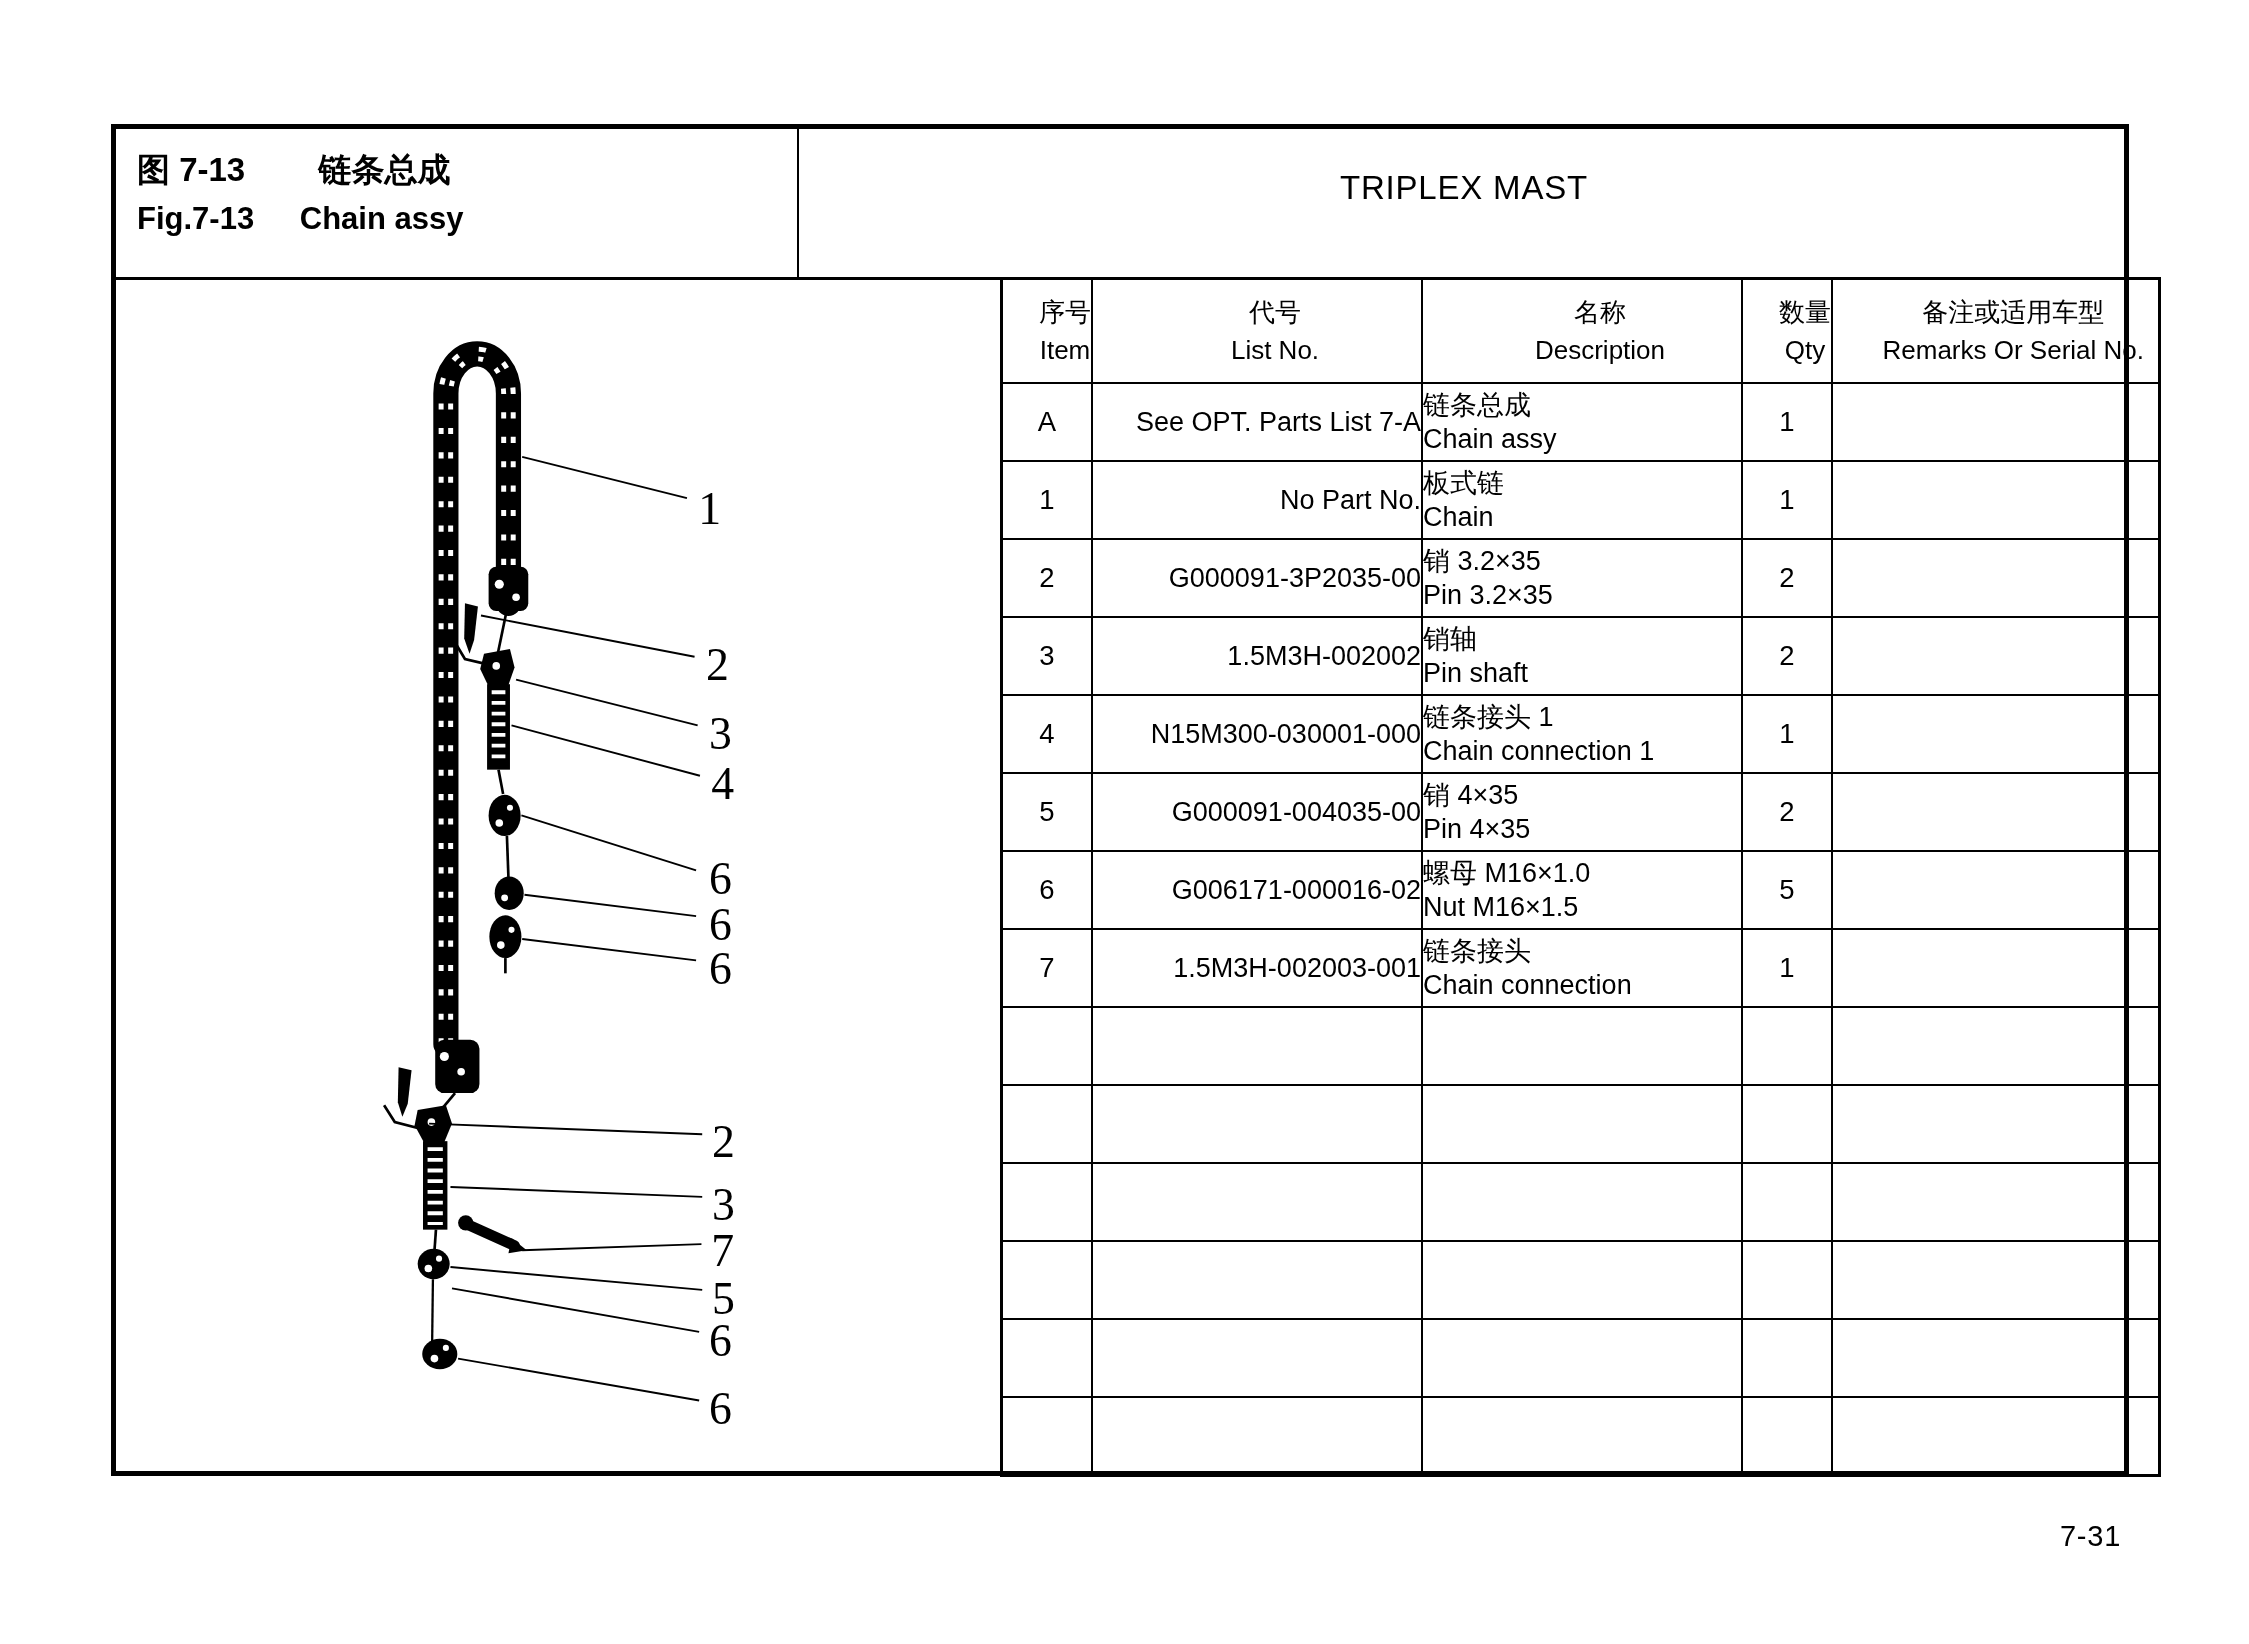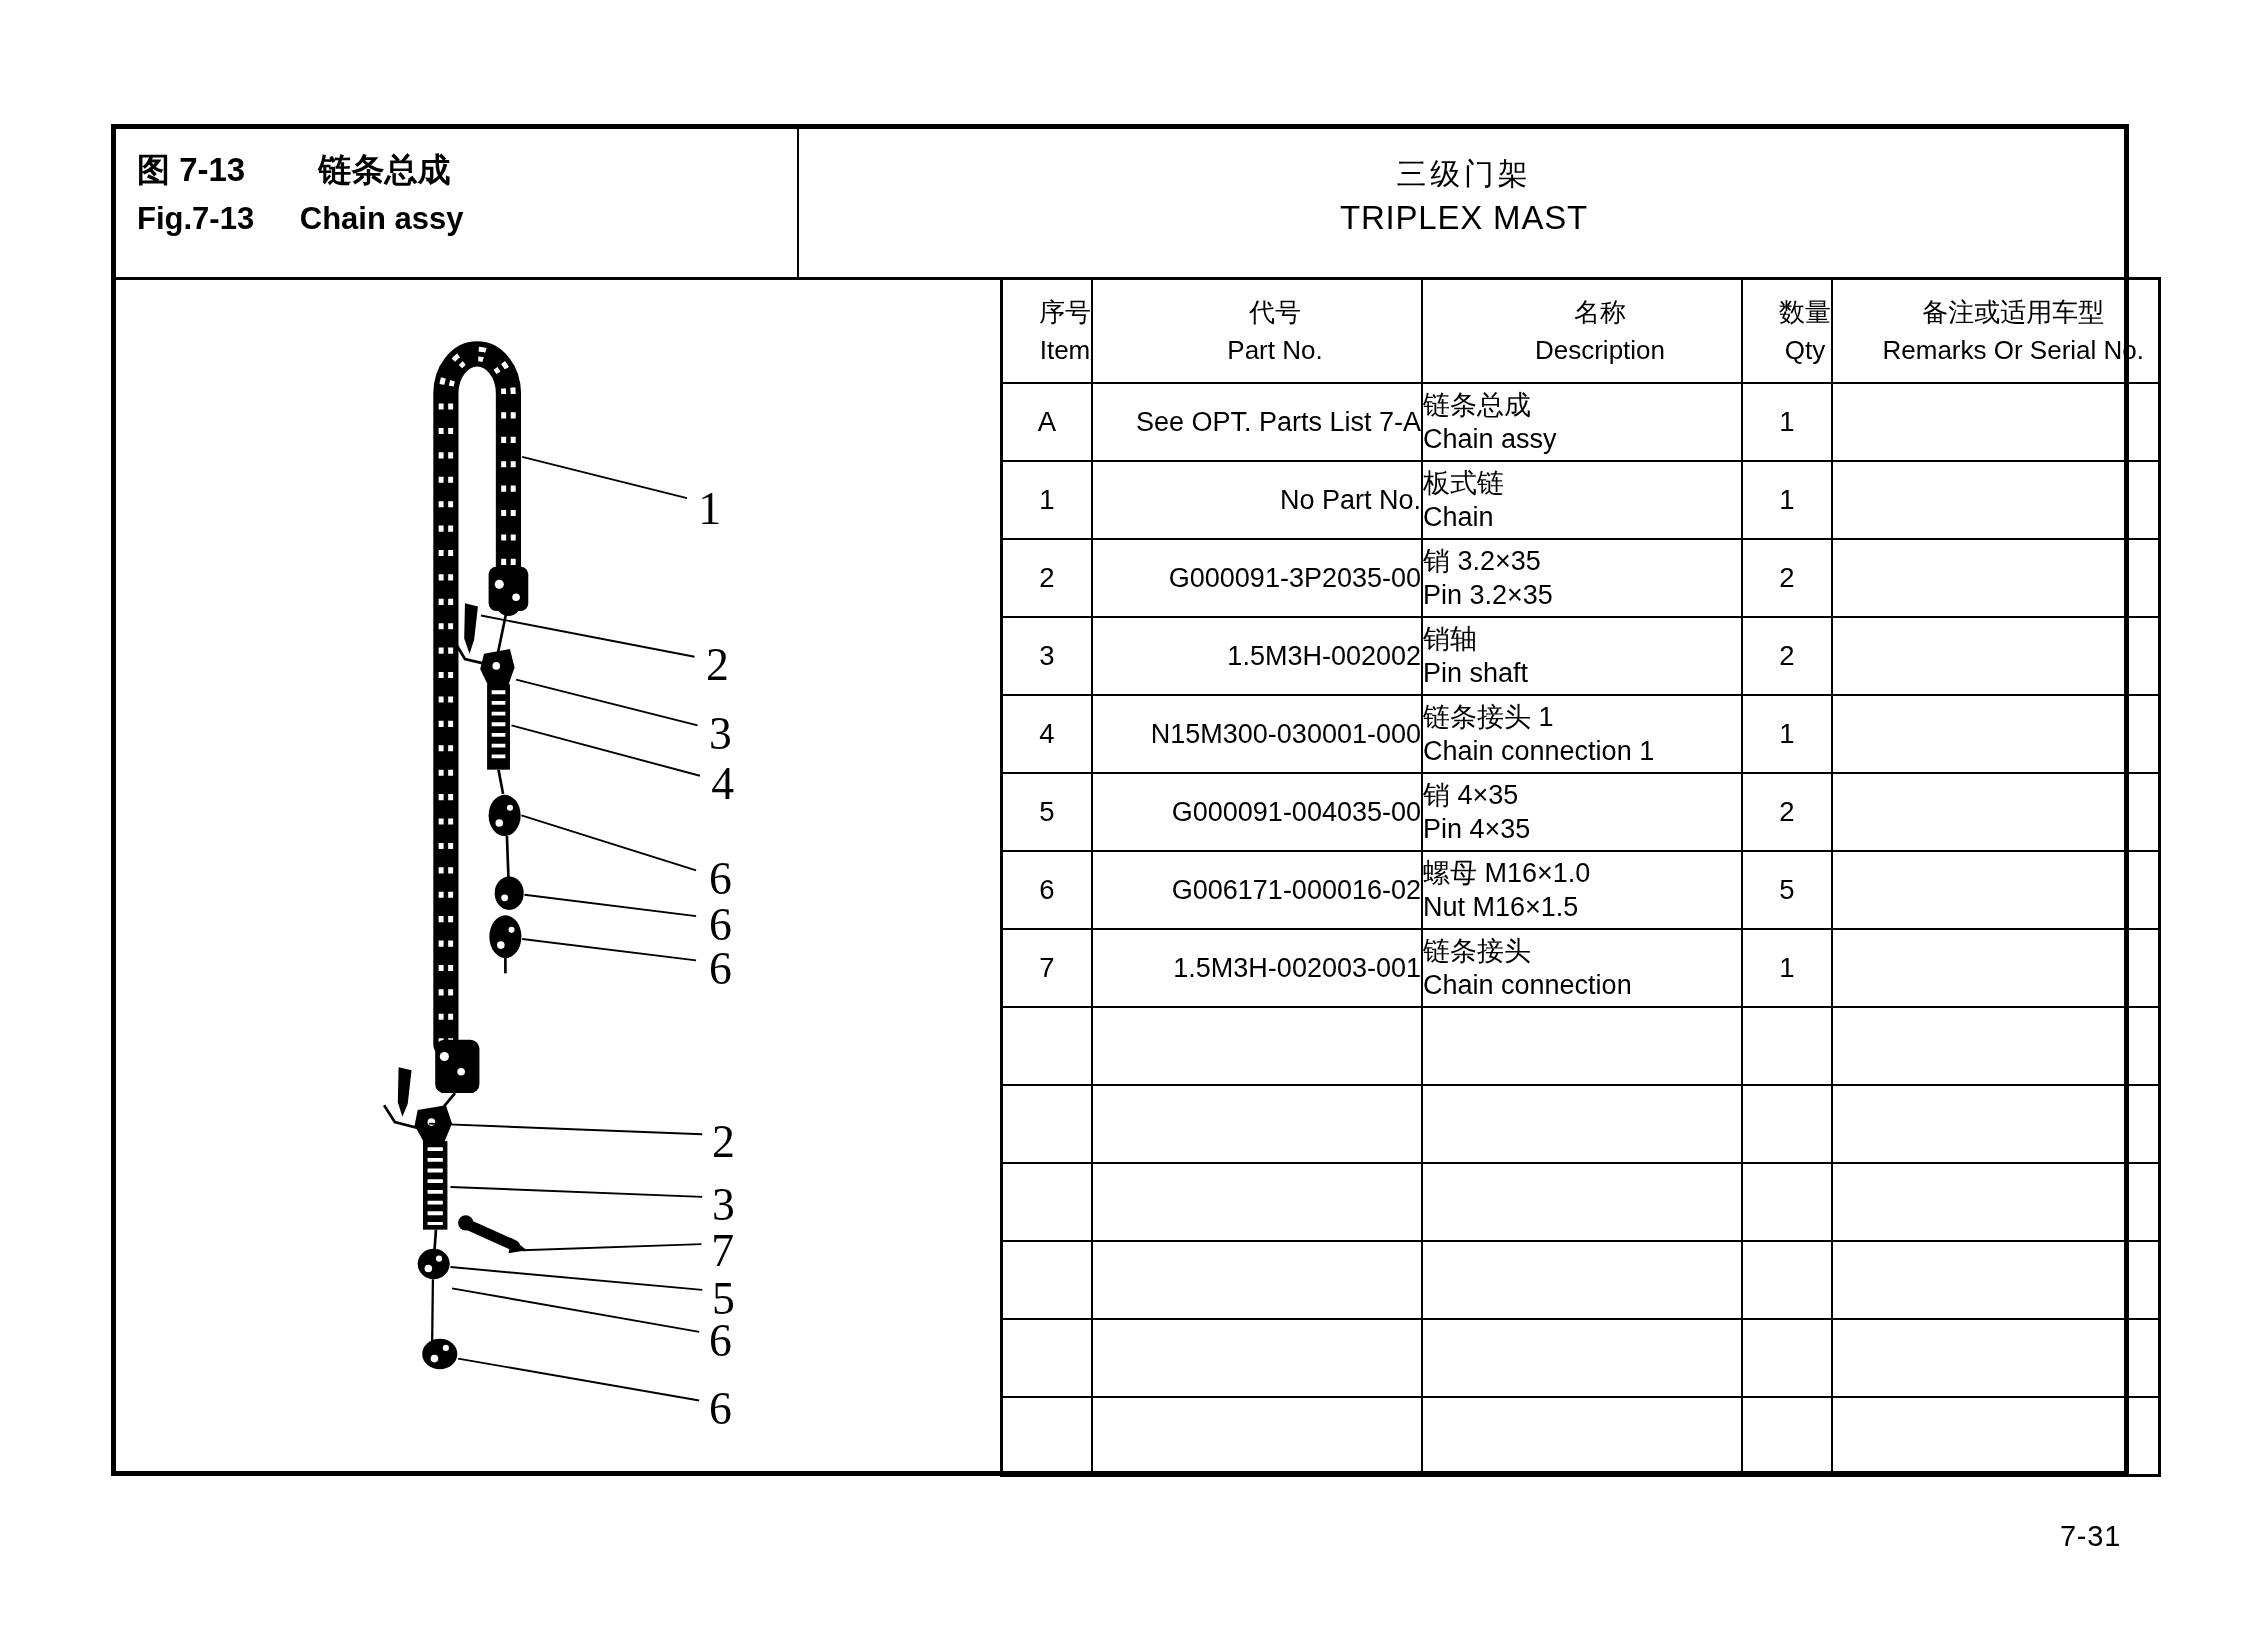--- a/index.html
+++ b/index.html
@@ -70,41 +70,40 @@
       <span class="figno">图 7-13</span>
       <span>链条总成</span>
     </div>
     <div class="row en">
       <span class="figno">Fig.7-13</span>
       <span>Chain assy</span>
     </div>
   </div>
 
   <div class="title-right">
-    <div class="zh">三级门架</div>
     <div class="en">TRIPLEX MAST</div>
   </div>
 
   <table class="parts">
     <colgroup>
       <col style="width:77px">
         <col style="width:330px">
         <col style="width:320px">
       <col style="width:72px">
         <col style="width:327px">
     </colgroup>
     <thead>
       <tr>
         <th>
             <span class="l">序号</span>
             <span class="l">Item</span>
           </th>
         <th>
             <span class="l">代号</span>
-            <span class="l">Part No.</span>
+            <span class="l">List No.</span>
           </th>
         <th>
             <span class="l">名称</span>
             <span class="l">Description</span>
           </th>
         <th>
             <span class="l">数量</span>
             <span class="l">Qty</span>
           </th>
         <th>

